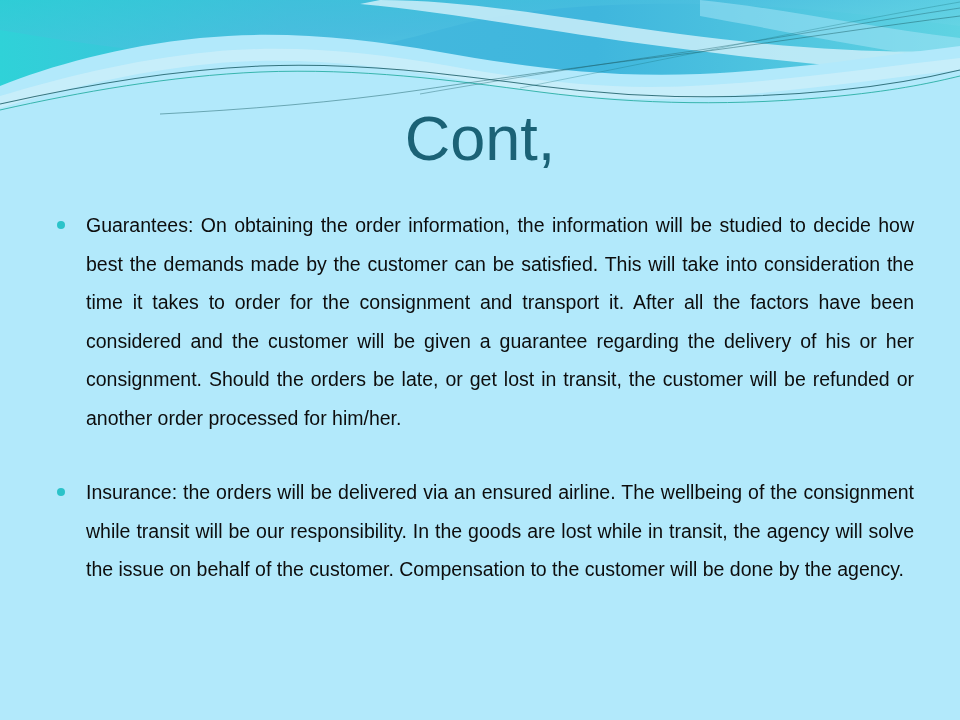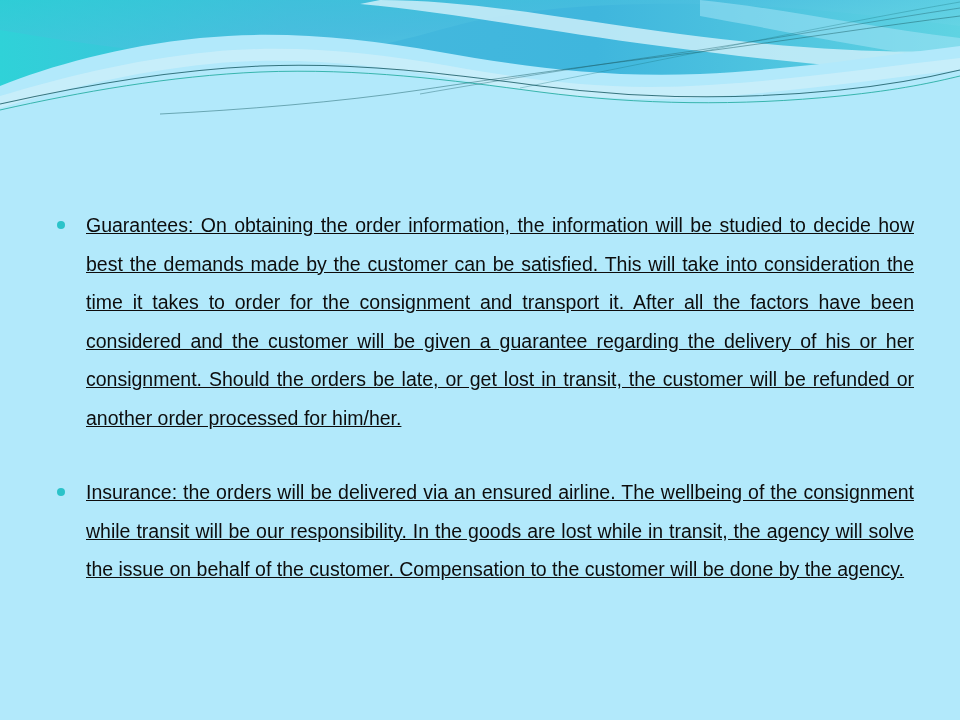--- a/index.html
+++ b/index.html
@@ -71,21 +71,20 @@
     position: absolute;
     left: 11px;
     top: 15px;
     width: 8px;
     height: 8px;
     border-radius: 50%;
     background: #2bc3c9;
   }
   .bullet-text {
     display: block;
-    text-decoration: underline;
   }
 </style>
 </head>
 <body>
 
 <div id="slide">
 
   <div id="wave-banner">
     <svg viewBox="0 0 960 120" preserveAspectRatio="none" xmlns="http://www.w3.org/2000/svg">
       <defs>
@@ -116,20 +115,21 @@
 
       <path d="M0,104 C80,86 170,70 260,66 C360,62 450,74 540,86 C640,99 740,100 840,90 C900,84 935,76 960,70" fill="none" stroke="#1d5f68" stroke-width="1.1" opacity="0.85"></path>
       <path d="M0,110 C80,92 170,76 260,72 C360,68 450,80 540,92 C640,105 740,106 840,96 C900,90 935,82 960,76" fill="none" stroke="#19a89a" stroke-width="1.0" opacity="0.8"></path>
 
       <path d="M960,16 C880,26 790,40 700,52 C600,64 500,78 420,90 C340,102 240,110 160,114" fill="none" stroke="#1d5f68" stroke-width="0.9" opacity="0.55"></path>
       <path d="M960,8 C880,20 790,36 700,50 C600,64 500,80 420,94" fill="none" stroke="#1d5f68" stroke-width="0.9" opacity="0.45"></path>
       <path d="M960,2 C890,14 810,30 730,46 C660,60 590,74 520,88" fill="none" stroke="#17707c" stroke-width="0.8" opacity="0.4"></path>
     </svg>
   </div>
 
+  <div id="slide-title">Cont,</div>
 
   <ul id="body-list">
     <li class="bullet-item">
       <span class="bullet-marker"></span>
       <span class="bullet-text">Guarantees: On obtaining the order information, the information will be studied to decide how best the demands made by the customer can be satisfied. This will take into consideration the time it takes to order for the consignment and transport it. After all the factors have been considered and the customer will be given a guarantee regarding the delivery of his or her consignment.  Should the orders be late, or get lost in transit, the customer will be refunded or another order processed for him/her.</span>
     </li>
     <li class="bullet-item">
       <span class="bullet-marker"></span>
       <span class="bullet-text">Insurance: the orders will be delivered via an ensured airline. The wellbeing of the consignment while transit will be our responsibility. In the goods are lost while in transit, the agency will solve the issue on behalf of the customer. Compensation to the customer will be done by the agency.</span>
     </li>

